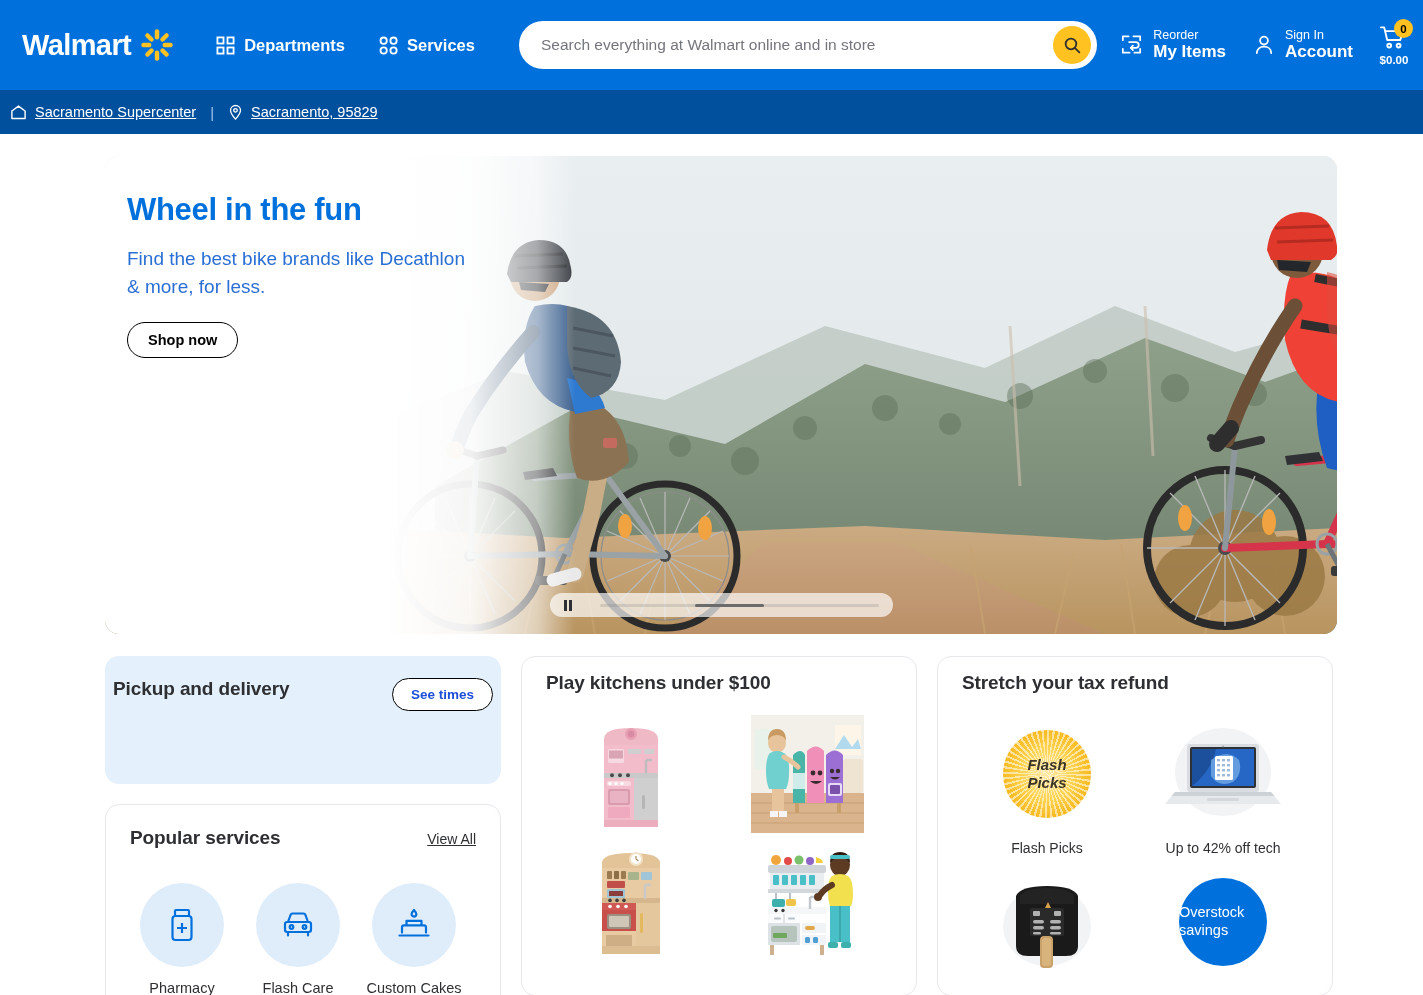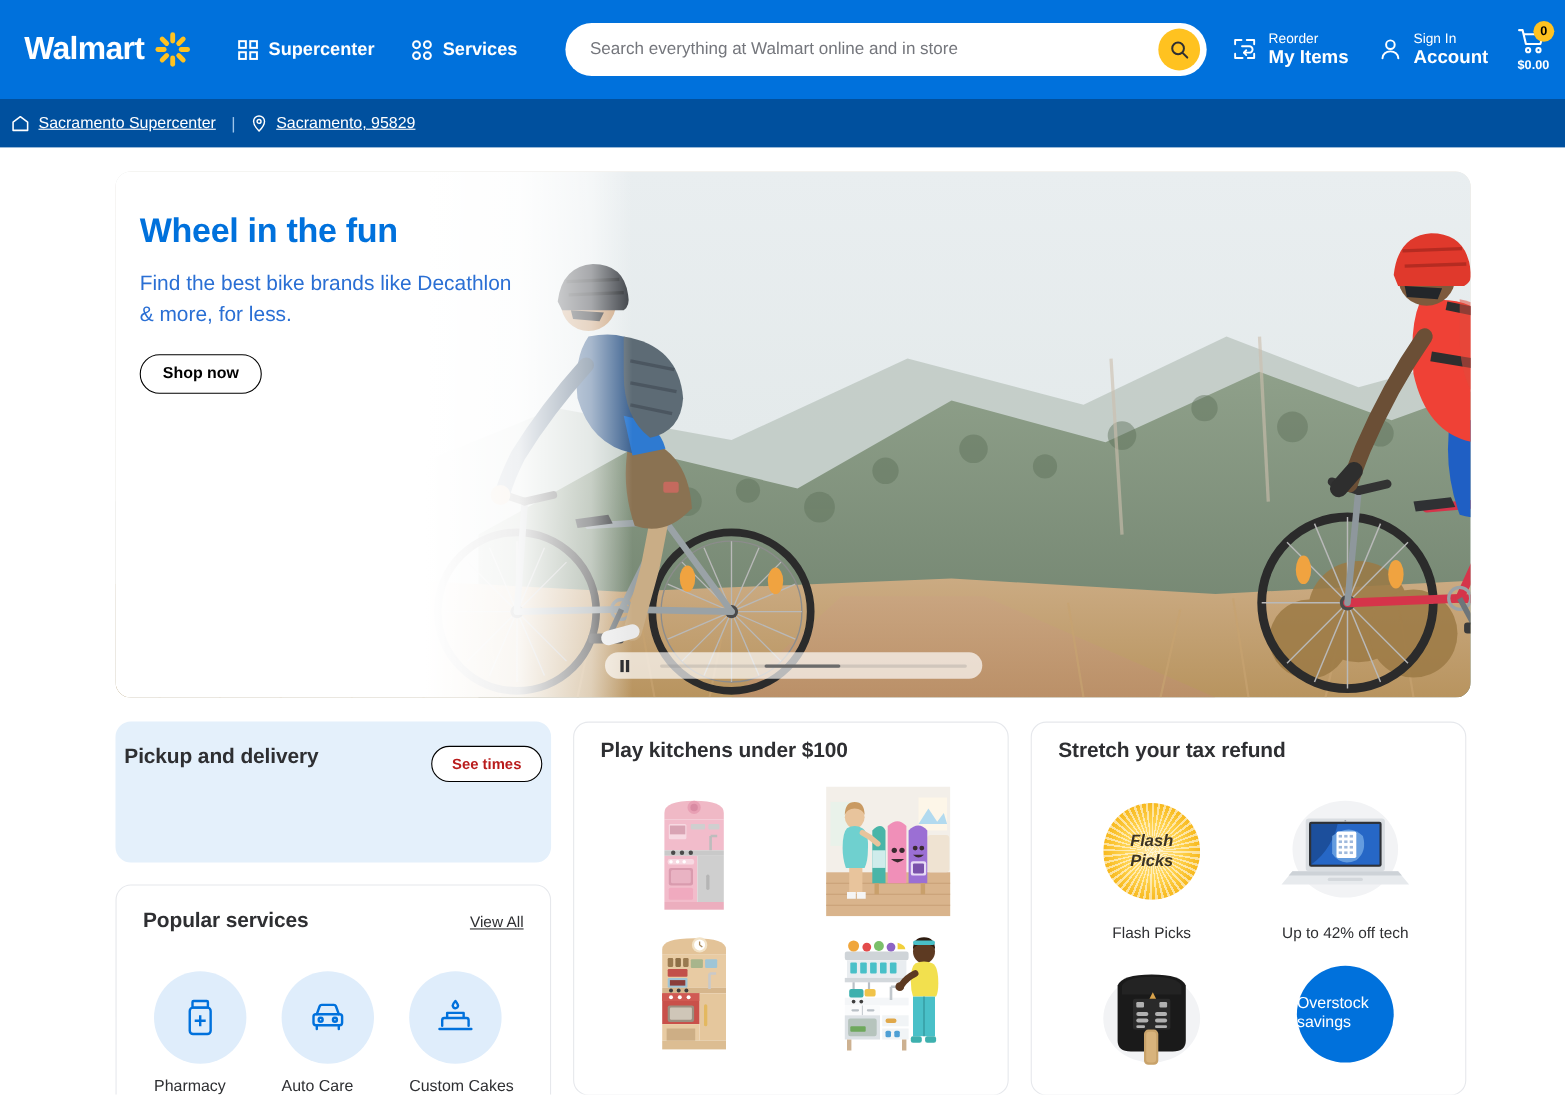--- a/index.html
+++ b/index.html
@@ -153,35 +153,35 @@
     border-radius: 14px;
   }
   .card-pickup {
     background: #e4f0fb; border: 0;
     height: 128px; border-radius: 14px;
     padding: 22px 8px;
     display: flex; align-items: flex-start; justify-content: space-between;
   }
   .card-title { font-size: 19px; font-weight: 700; color: #2e2f32; letter-spacing: -0.1px; }
   .pill-btn {
-    background: #fff; color: #b91c1c;
+    background: #fff; color: #1d4ed8;
     border: 1.6px solid #000; border-radius: 20px;
     padding: 8px 18px; font-size: 13.5px; font-weight: 700;
     cursor: pointer; font-family: "Liberation Sans", sans-serif;
     white-space: nowrap;
   }
 
   .card-services { padding: 22px 24px 0 24px; height: 340px; }
   .svc-head { display: flex; align-items: baseline; justify-content: space-between; }
   .view-all {
     font-size: 14px; color: #2e2f32;
     text-decoration: underline; cursor: pointer;
   }
   .svc-grid { display: flex; gap: 32px; margin-top: 34px; padding-left: 10px; }
-  .svc { display: flex; flex-direction: column; width: 84px; cursor: pointer; }
+  .svc { display: flex; flex-direction: column; align-items: center; width: 84px; cursor: pointer; }
   .svc-circle {
     width: 84px; height: 84px; border-radius: 50%;
     background: #dfedfb;
     display: flex; align-items: center; justify-content: center;
   }
   .svc-label { margin-top: 13px; font-size: 14.5px; color: #2e2f32; white-space: nowrap; }
 
   .card-tiles { padding: 15px 24px 20px 24px; height: 340px; overflow: hidden; }
   .tiles-grid {
     display: grid; grid-template-columns: 1fr 1fr;
@@ -238,21 +238,21 @@
   <div class="nav-group">
     <div class="nav-item">
       <svg class="grid-icon" viewBox="0 0 20 20">
         <g fill="none" stroke="#fff" stroke-width="1.9">
           <rect x="1.5" y="1.5" width="6.4" height="6.4"></rect>
           <rect x="12.1" y="1.5" width="6.4" height="6.4"></rect>
           <rect x="1.5" y="12.1" width="6.4" height="6.4"></rect>
           <rect x="12.1" y="12.1" width="6.4" height="6.4"></rect>
         </g>
       </svg>
-      <span>Supercenter</span>
+      <span>Departments</span>
     </div>
     <div class="nav-item">
       <svg class="grid-icon" viewBox="0 0 20 20">
         <g fill="none" stroke="#fff" stroke-width="1.9">
           <circle cx="4.9" cy="4.9" r="3.3"></circle>
           <circle cx="15.3" cy="4.9" r="3.3"></circle>
           <circle cx="4.9" cy="15.3" r="3.3"></circle>
           <circle cx="15.3" cy="15.3" r="3.3"></circle>
         </g>
       </svg>
@@ -594,21 +594,21 @@
               <svg width="42" height="42" viewBox="0 0 42 42">
                 <g fill="none" stroke="#0071dc" stroke-width="2.2" stroke-linejoin="round" stroke-linecap="round">
                   <path d="M11 18l2.6-7.2a2 2 0 0 1 1.9-1.3h11a2 2 0 0 1 1.9 1.3L31 18"></path>
                   <rect x="8" y="18" width="26" height="10" rx="2.2"></rect>
                   <circle cx="14.5" cy="23" r="1.8"></circle>
                   <circle cx="27.5" cy="23" r="1.8"></circle>
                   <path d="M11 28v3.5M31 28v3.5"></path>
                 </g>
               </svg>
             </span>
-            <span class="svc-label">Auto Care</span>
+            <span class="svc-label">Flash Care</span>
           </div>
 
           <div class="svc">
             <span class="svc-circle">
               <svg width="42" height="42" viewBox="0 0 42 42">
                 <g fill="none" stroke="#0071dc" stroke-width="2.2" stroke-linejoin="round" stroke-linecap="round">
                   <path d="M21 6c1.6 2 2.4 3.2 2.4 4.2A2.4 2.4 0 0 1 21 12.6 2.4 2.4 0 0 1 18.6 10c0-1 .8-2.2 2.4-4z"></path>
                   <path d="M13.5 21v-4.2h15V21"></path>
                   <path d="M9 28.6v-5.2a2 2 0 0 1 2-2h20a2 2 0 0 1 2 2v5.2"></path>
                   <path d="M6.5 31.5h29"></path>

